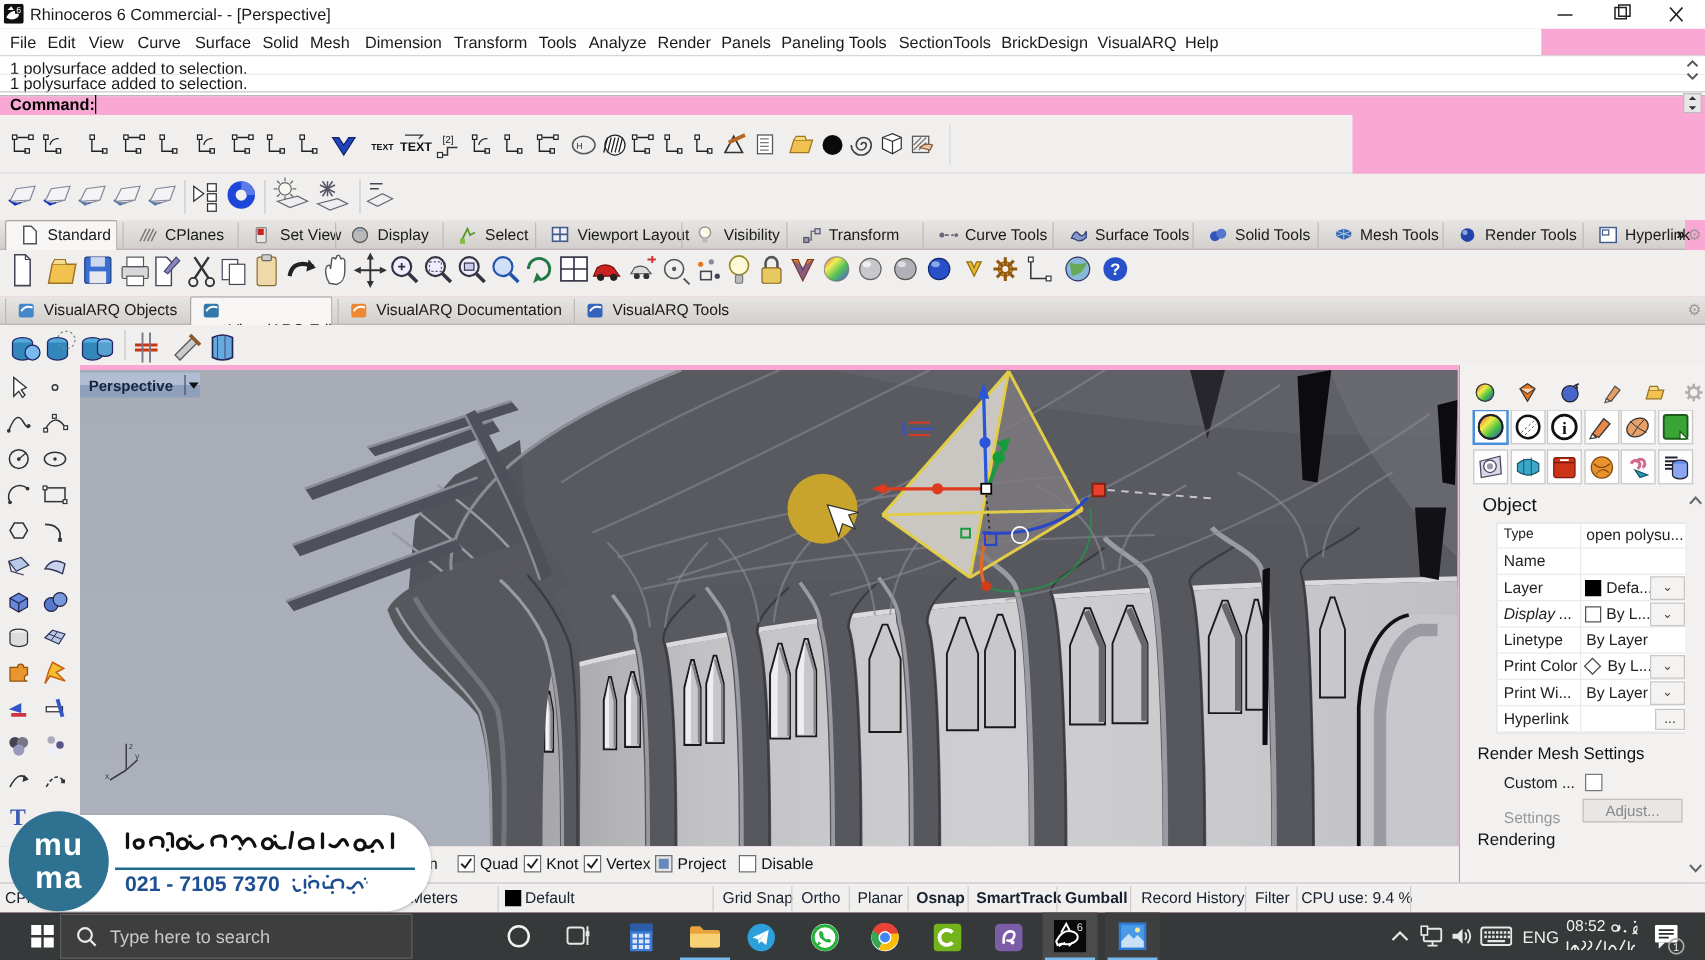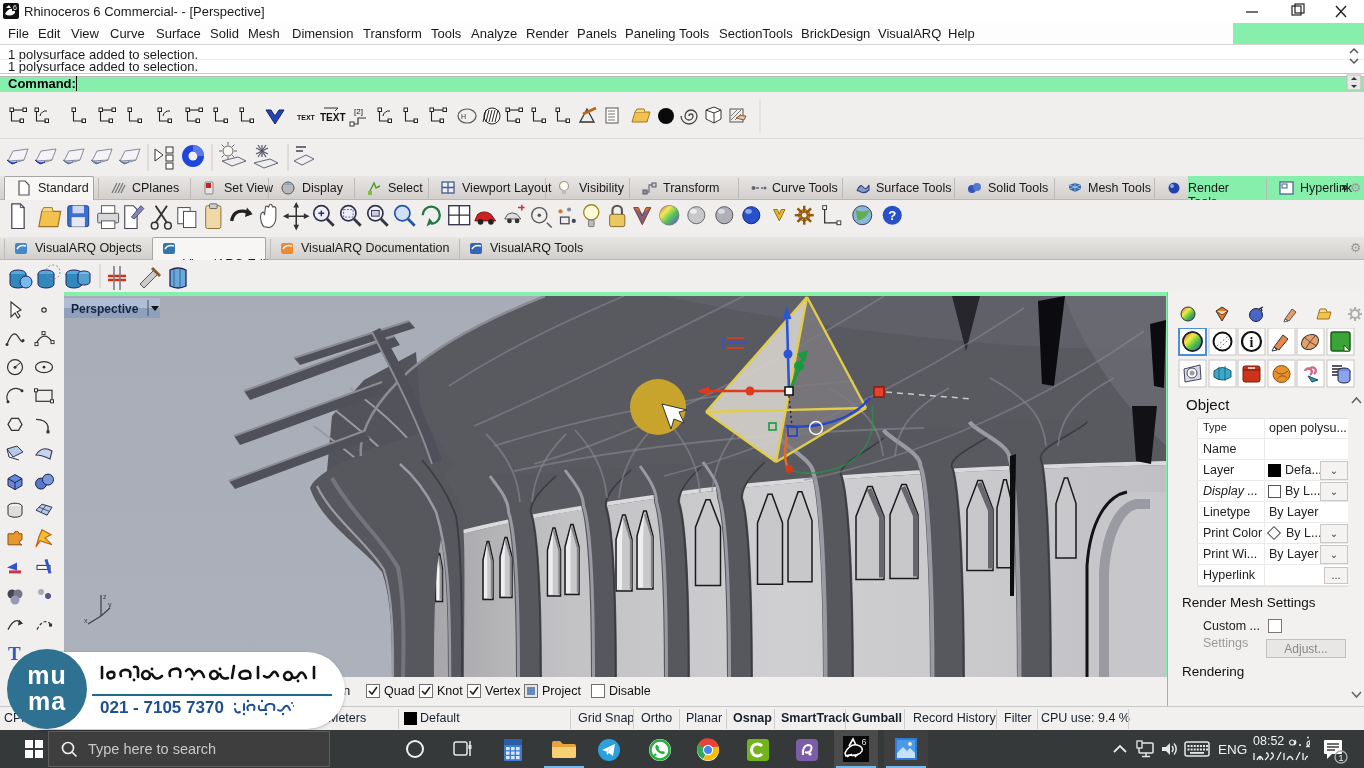--- a/index.html
+++ b/index.html
@@ -1,17 +1,17 @@
 <!DOCTYPE html>
 <html><head>
 <meta charset="utf-8">
 <style>
   * { margin:0; padding:0; box-sizing:border-box; -webkit-font-smoothing:antialiased; }
   html,body { width:1364px; height:768px; overflow:hidden; font-family:"Liberation Sans", sans-serif; }
-  #root { position:relative; width:1364px; height:768px; background:#86efac; }
+  #root { position:relative; width:1364px; height:768px; background:#f9a8d4; }
   .abs { position:absolute; }
 </style>
 </head>
 <body>
 <div id="root">
 
   <div class="abs" id="titlebar" style="left:0;top:0;width:1364px;height:23px;background:#ffffff;"></div>
   <div class="abs" style="left:3px;top:3px;width:16px;height:16px;">
     <svg width="16" height="16">
         <rect x="0" y="0" width="16" height="16" rx="2" fill="#111"></rect>
@@ -60,21 +60,21 @@
     <div class="abs" style="left:8px;top:31px;font-size:13px;font-weight:bold;color:#000;">Command: <span style="font-weight:normal;border-left:1px solid #000;"></span></div>
     <svg class="abs" style="right:2px;top:2px;" width="16" height="44">
       <path d="M4 6 L8 2 L12 6" fill="none" stroke="#555" stroke-width="1.5"></path>
       <path d="M4 12 L8 16 L12 12" fill="none" stroke="#555" stroke-width="1.5"></path>
       <rect x="1" y="28" width="14" height="15" fill="#e8e8e8" stroke="#bbb" stroke-width="1"></rect>
       <path d="M5 33 L8 30 L11 33" fill="#333"></path>
       <path d="M5 38 L8 41 L11 38" fill="#333"></path>
     </svg>
   </div>
 
-  <div class="abs" id="tb1" style="left:0;top:92px;width:1364px;height:47px;background:#f0efee;border-bottom:1px solid #dcdbda;">
+  <div class="abs" id="tb1" style="left:0;top:92px;width:1082px;height:47px;background:#f0efee;border-bottom:1px solid #dcdbda;">
     <svg width="800" height="47" id="tb1svg">
         <rect x="10" y="16" width="3.5" height="3.5" fill="#fff" stroke="#222"></rect>
         <rect x="20" y="27" width="3.5" height="3.5" fill="#fff" stroke="#222"></rect>
         <path d="M 11.5,20 L 11.5,29 L 21,29" fill="none" stroke="#222" stroke-width="1.1"></path>
         <path d="M 14,18 L 24,18" stroke="#222" stroke-width="1.1"></path>
         <rect x="23" y="16" width="3.5" height="3.5" fill="#fff" stroke="#222"></rect>
         <rect x="35" y="16" width="3.5" height="3.5" fill="#fff" stroke="#222"></rect>
         <rect x="45" y="27" width="3.5" height="3.5" fill="#fff" stroke="#222"></rect>
         <path d="M 36.5,20 L 36.5,29 L 46,29" fill="none" stroke="#222" stroke-width="1.1"></path>
         <path d="M 40,24 A 6 6 0 0 1 47,19" fill="none" stroke="#222"></path>
@@ -205,21 +205,21 @@
           <line x1="258" y1="6" x2="266" y2="18"></line>
           <line x1="266" y1="6" x2="258" y2="18"></line>
         </g>
         <path d="M 254,24 L 270,20 L 278,24 L 264,29 Z" fill="#eee" stroke="#667"></path>
         <line x1="288" y1="5" x2="288" y2="32" stroke="#c8c8c8"></line>
         <path d="M 296,8 L 306,8 M 296,12 L 303,12" stroke="#445" stroke-width="1.3"></path>
         <path d="M 294,22 L 306,16 L 314,20 L 302,26 Z" fill="#f0f0f2" stroke="#667"></path>
       </svg>
   </div>
 
-  <div class="abs" id="tabstrip" style="left:0;top:176px;width:1188px;height:24px;background:linear-gradient(#e8e6e4,#d2cfcc);border-bottom:1px solid #b9b7b5;font-size:12.5px;color:#1a1a1a;">
+  <div class="abs" id="tabstrip" style="left:0;top:176px;width:1348px;height:24px;background:linear-gradient(#e8e6e4,#d2cfcc);border-bottom:1px solid #b9b7b5;font-size:12.5px;color:#1a1a1a;">
       <div class="abs" style="left:4px;top:0;width:90px;height:24px;background:#f7f6f5;border:1px solid #a8a6a4;border-bottom:none;border-radius:2px 2px 0 0;"></div>
       <svg class="abs" style="left:17px;top:4px" width="14" height="16">
         <path d="M2 1 L8 1 L12 5 L12 15 L2 15 Z" fill="#fff" stroke="#555" stroke-width="1.2"></path>
       </svg>
       <span class="abs" style="left:38px;top:5px;">Standard</span>
       <div class="abs" style="left:98px;top:2px;width:88px;height:22px;border-left:1px solid #bdbbb9;"></div>
       <svg class="abs" style="left:111px;top:5px" width="15" height="14">
         <path d="M1 12 L6 2 M4 12 L9 2 M7 12 L12 2 M10 12 L14 4" stroke="#777" stroke-width="1.2"></path>
       </svg>
       <span class="abs" style="left:132px;top:5px;">CPlanes</span>
@@ -982,21 +982,21 @@
       <div class="abs" style="left:101px;top:255px;font-size:12.5px;color:#222;">By Layer</div>
       <div class="abs" style="left:152px;top:253px;width:28px;height:19px;background:#f4f3f2;border:1px solid #c9c7c5;font-size:10px;color:#444;text-align:center;line-height:18px;">⌄</div>
       <div class="abs" style="left:29px;top:273px;width:152px;height:21px;border-bottom:1px solid #eceae9;"></div>
       <div class="abs" style="left:35px;top:276px;font-size:12.5px;color:#222;">Hyperlink</div>
       <div class="abs" style="left:96px;top:273px;width:1px;height:21px;background:#eceae9;"></div>
       <div class="abs" style="left:101px;top:276px;font-size:12.5px;color:#222;"></div>
       <div class="abs" style="left:156px;top:275px;width:24px;height:17px;background:#f4f3f2;border:1px solid #c9c7c5;font-size:11px;color:#333;text-align:center;line-height:15px;">...</div>
       <div class="abs" style="left:14px;top:303px;font-size:13.5px;color:#111;">Render Mesh Settings</div>
       <div class="abs" style="left:35px;top:327px;font-size:12.5px;color:#222;">Custom ...</div>
       <div class="abs" style="left:100px;top:327px;width:14px;height:14px;background:#fff;border:1px solid #777;"></div>
-      <div class="abs" style="left:35px;top:344px;font-size:12.5px;color:#999;">Settings</div>
+      <div class="abs" style="left:35px;top:355px;font-size:12.5px;color:#999;">Settings</div>
       <div class="abs" style="left:98px;top:347px;width:80px;height:19px;background:#e9e7e6;border:1px solid #c2c0be;font-size:12px;color:#888;text-align:center;line-height:18px;">Adjust...</div>
       <div class="abs" style="left:14px;top:372px;font-size:13.5px;color:#111;">Rendering</div>
       <div class="abs" style="left:180px;top:100px;width:17px;height:314px;background:#f2f1f0;"></div>
       <svg class="abs" style="left:180px;top:102px" width="17" height="14">
         <path d="M4 9 L8.5 4 L13 9" fill="none" stroke="#666" stroke-width="1.6"></path>
       </svg>
       <svg class="abs" style="left:180px;top:396px" width="17" height="14">
         <path d="M4 4 L8.5 9 L13 4" fill="none" stroke="#666" stroke-width="1.6"></path>
       </svg>
     </div>

